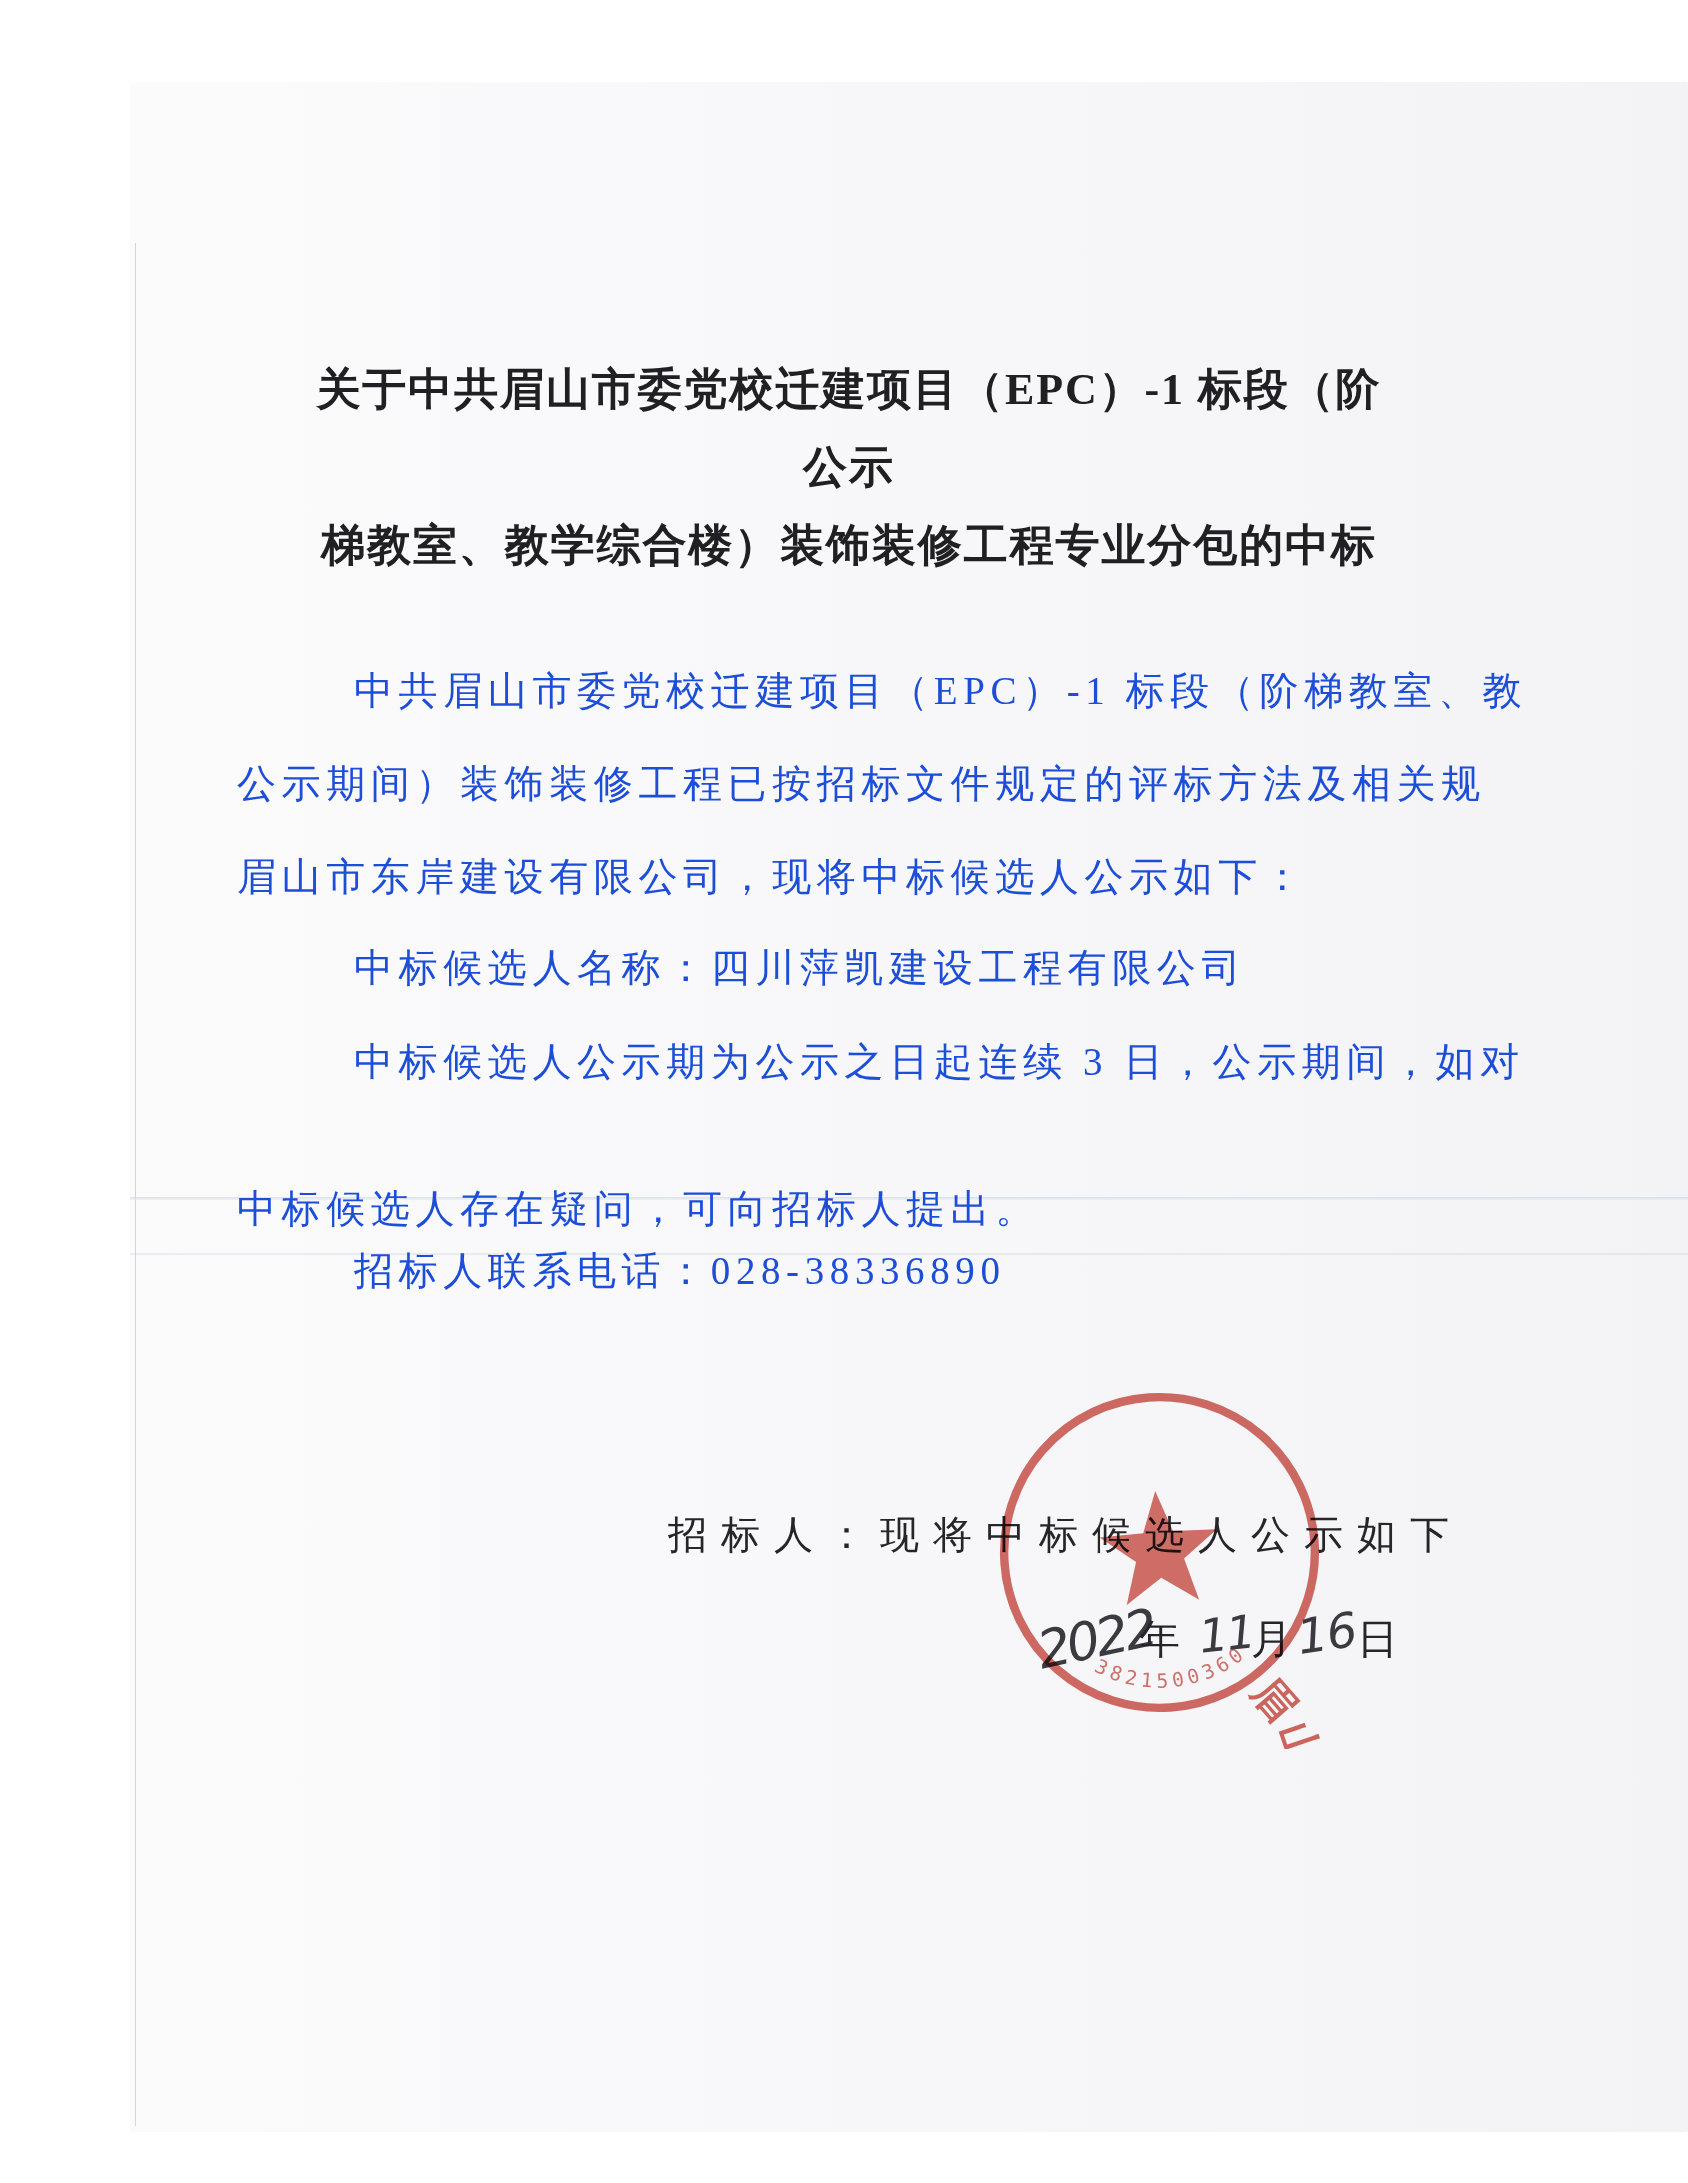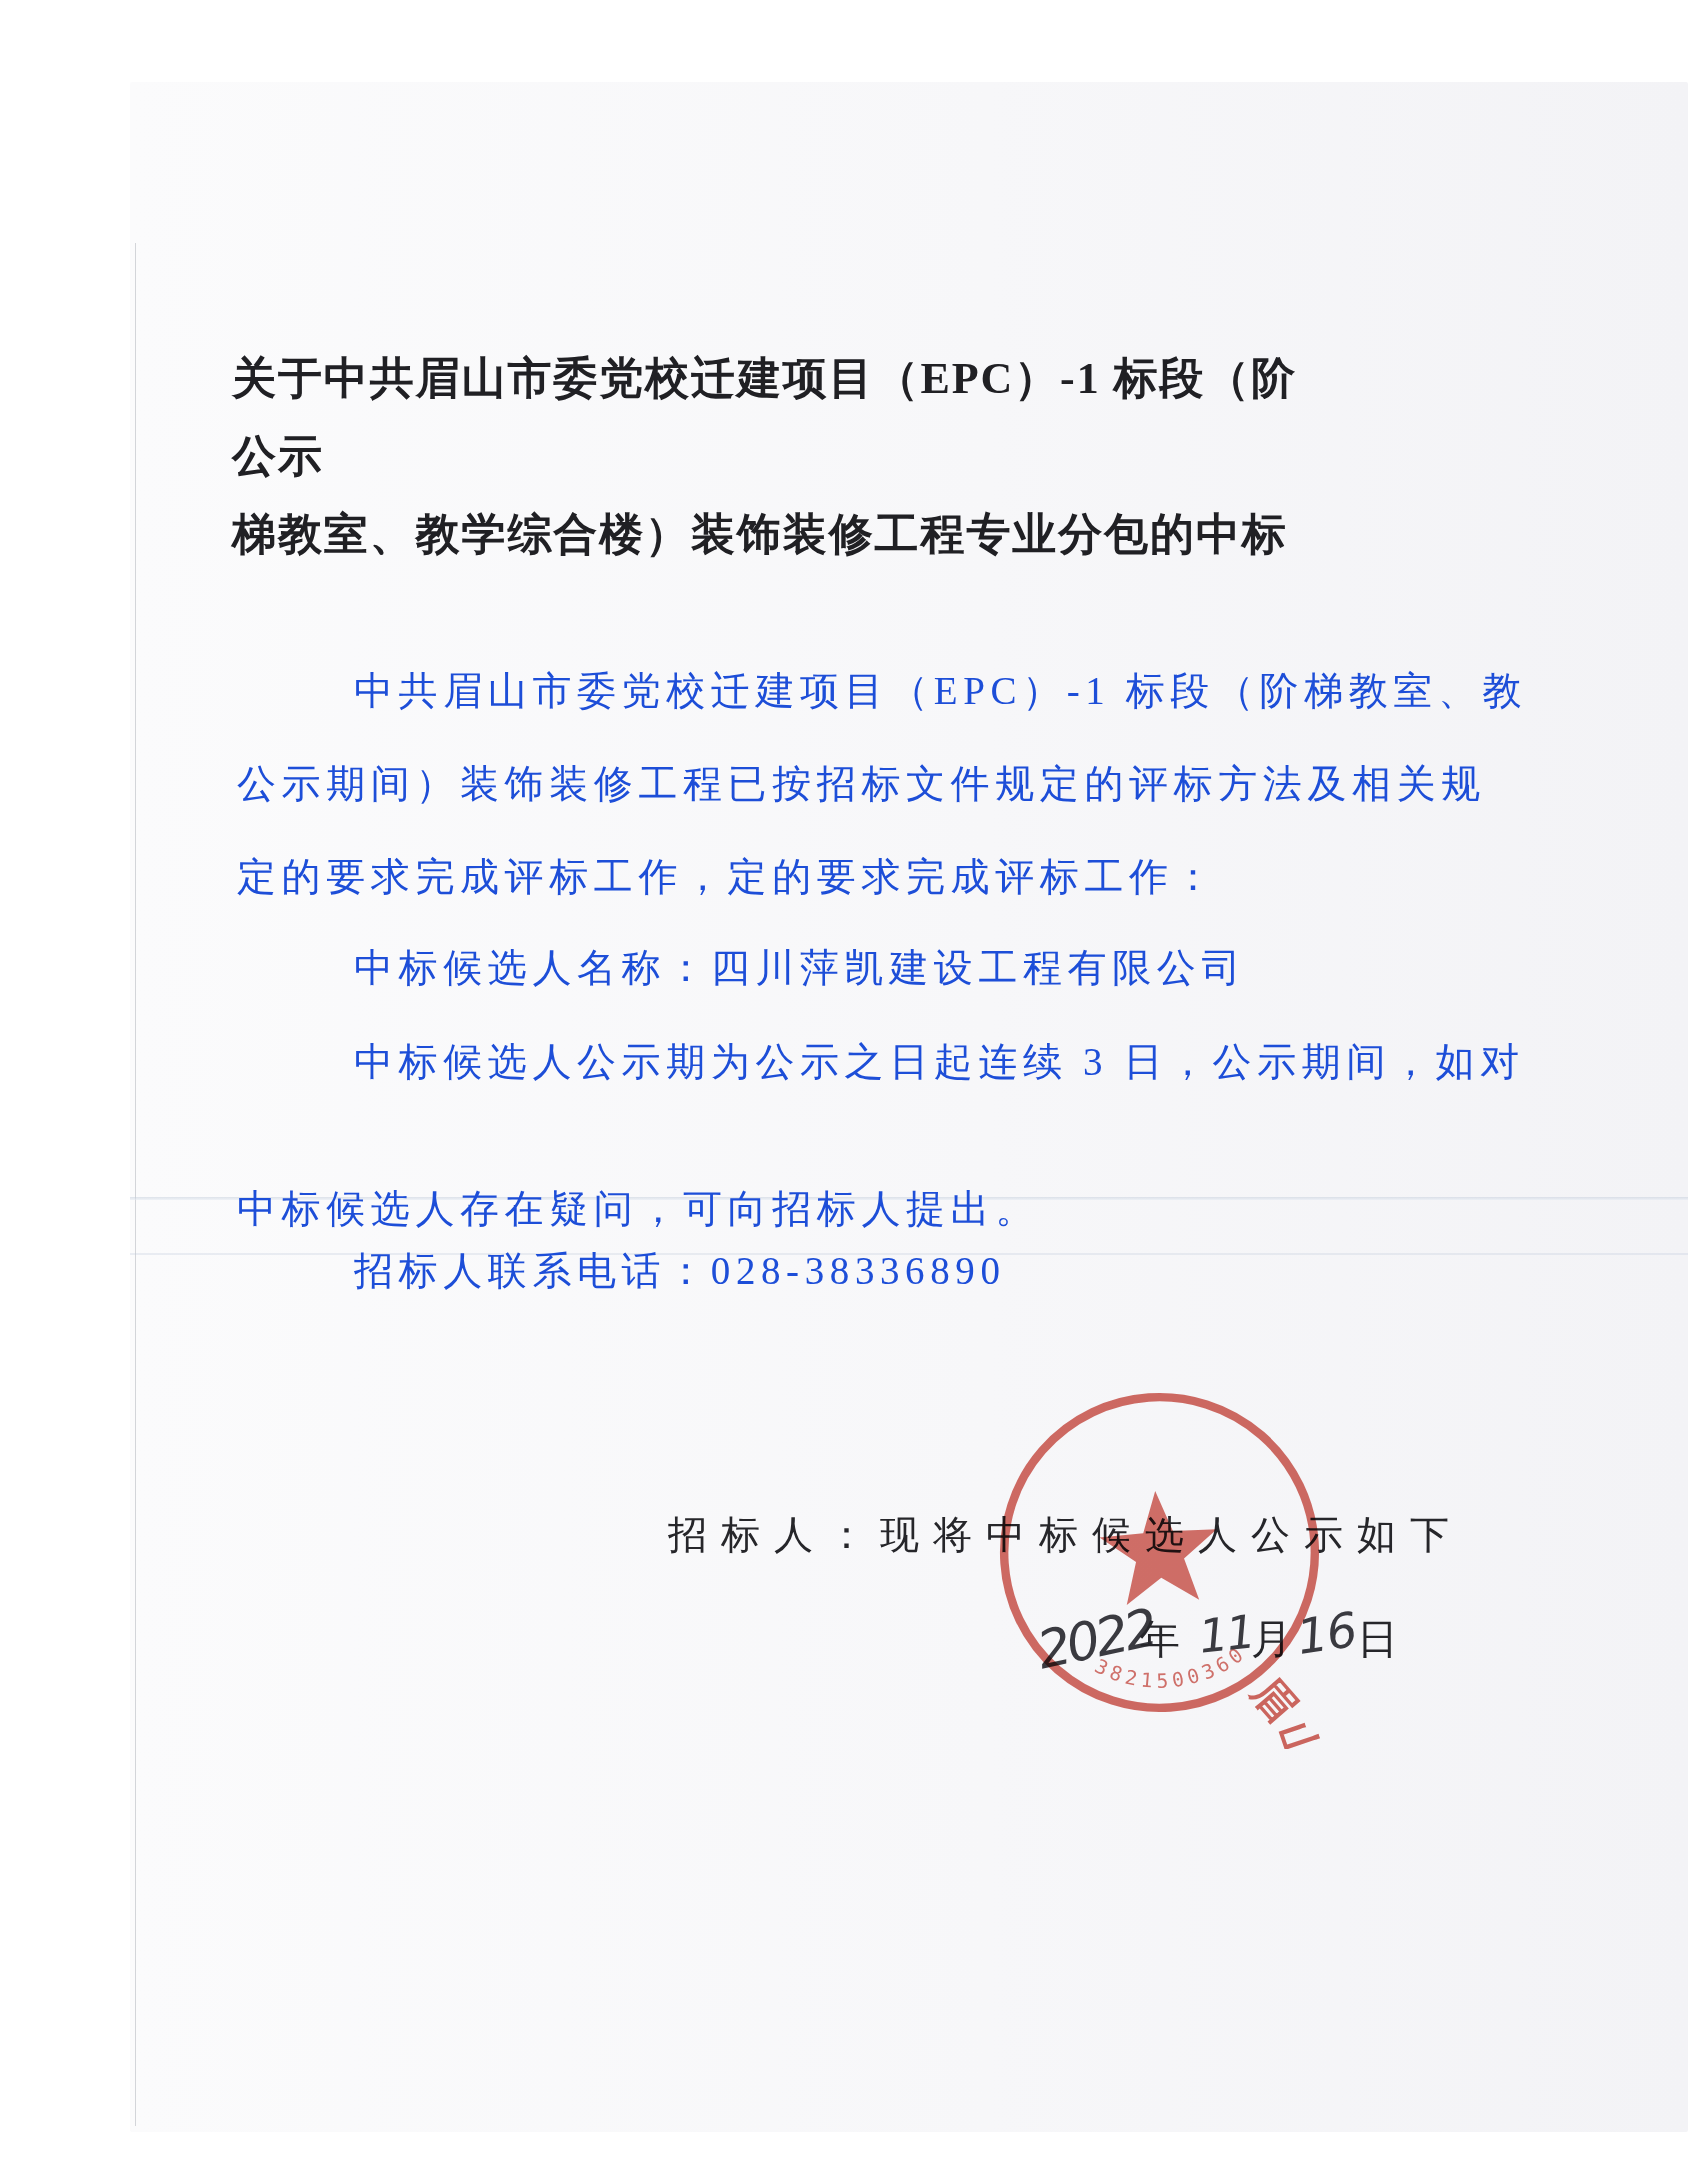--- a/index.html
+++ b/index.html
@@ -15,22 +15,22 @@
   }
   .paper-edge{
     position:absolute;left:135px;top:243px;width:0.9px;height:1883px;
     background:rgba(120,125,135,.30);
   }
   .crease{position:absolute;left:130px;width:1558px;pointer-events:none;}
   .crease.c1{top:1197px;height:2.8px;background:linear-gradient(180deg,rgba(185,196,212,.45),rgba(230,236,244,.55));}
   .crease.c2{top:1253px;height:1.9px;background:rgba(193,203,218,.30);}
 
   .title{
-    position:absolute;left:232px;top:340px;width:1234px;
-    text-align:left;font-size:44px;font-weight:bold;color:#202024;
+    position:absolute;left:232px;top:351px;width:1234px;
+    text-align:center;font-size:44px;font-weight:bold;color:#202024;
     letter-spacing:1.9px;line-height:78px;white-space:nowrap;
   }
   .bodyline{
     position:absolute;left:237px;
     font-size:39px;color:#1d4ed8;letter-spacing:5.6px;white-space:nowrap;
   }
   .bodyline.ind{left:354px;}
   .t1{top:664px;} .t2{top:757px;} .t3{top:850px;}
   .t4{top:941px;} .t5{top:1035px;} .t6{top:1182px;}
   .t7{top:1244px;}
@@ -70,21 +70,21 @@
   <div class="crease c2"></div>
 
   <div class="title">
     <div>关于中共眉山市委党校迁建项目（EPC）-1 标段（阶</div>
     <div>公示</div>
     <div>梯教室、教学综合楼）装饰装修工程专业分包的中标</div>
   </div>
 
   <div class="bodyline ind t1">中共眉山市委党校迁建项目（EPC）-1 标段（阶梯教室、教</div>
   <div class="bodyline t2">公示期间）装饰装修工程已按招标文件规定的评标方法及相关规</div>
-  <div class="bodyline t3">定的要求完成评标工作，定的要求完成评标工作：</div>
+  <div class="bodyline t3">眉山市东岸建设有限公司，现将中标候选人公示如下：</div>
   <div class="bodyline ind t4">中标候选人名称：四川萍凯建设工程有限公司</div>
   <div class="bodyline ind t5">中标候选人公示期为公示之日起连续 3 日，公示期间，如对</div>
   <div class="bodyline t6">中标候选人存在疑问，可向招标人提出。</div>
   <div class="bodyline ind t7">招标人联系电话：028-38336890</div>
 
   <div class="signature">招标人：现将中标候选人公示如下</div>
 
   <div class="dateline">
     <span class="hand year">2022</span>
     <span class="printed ynit">年</span>

